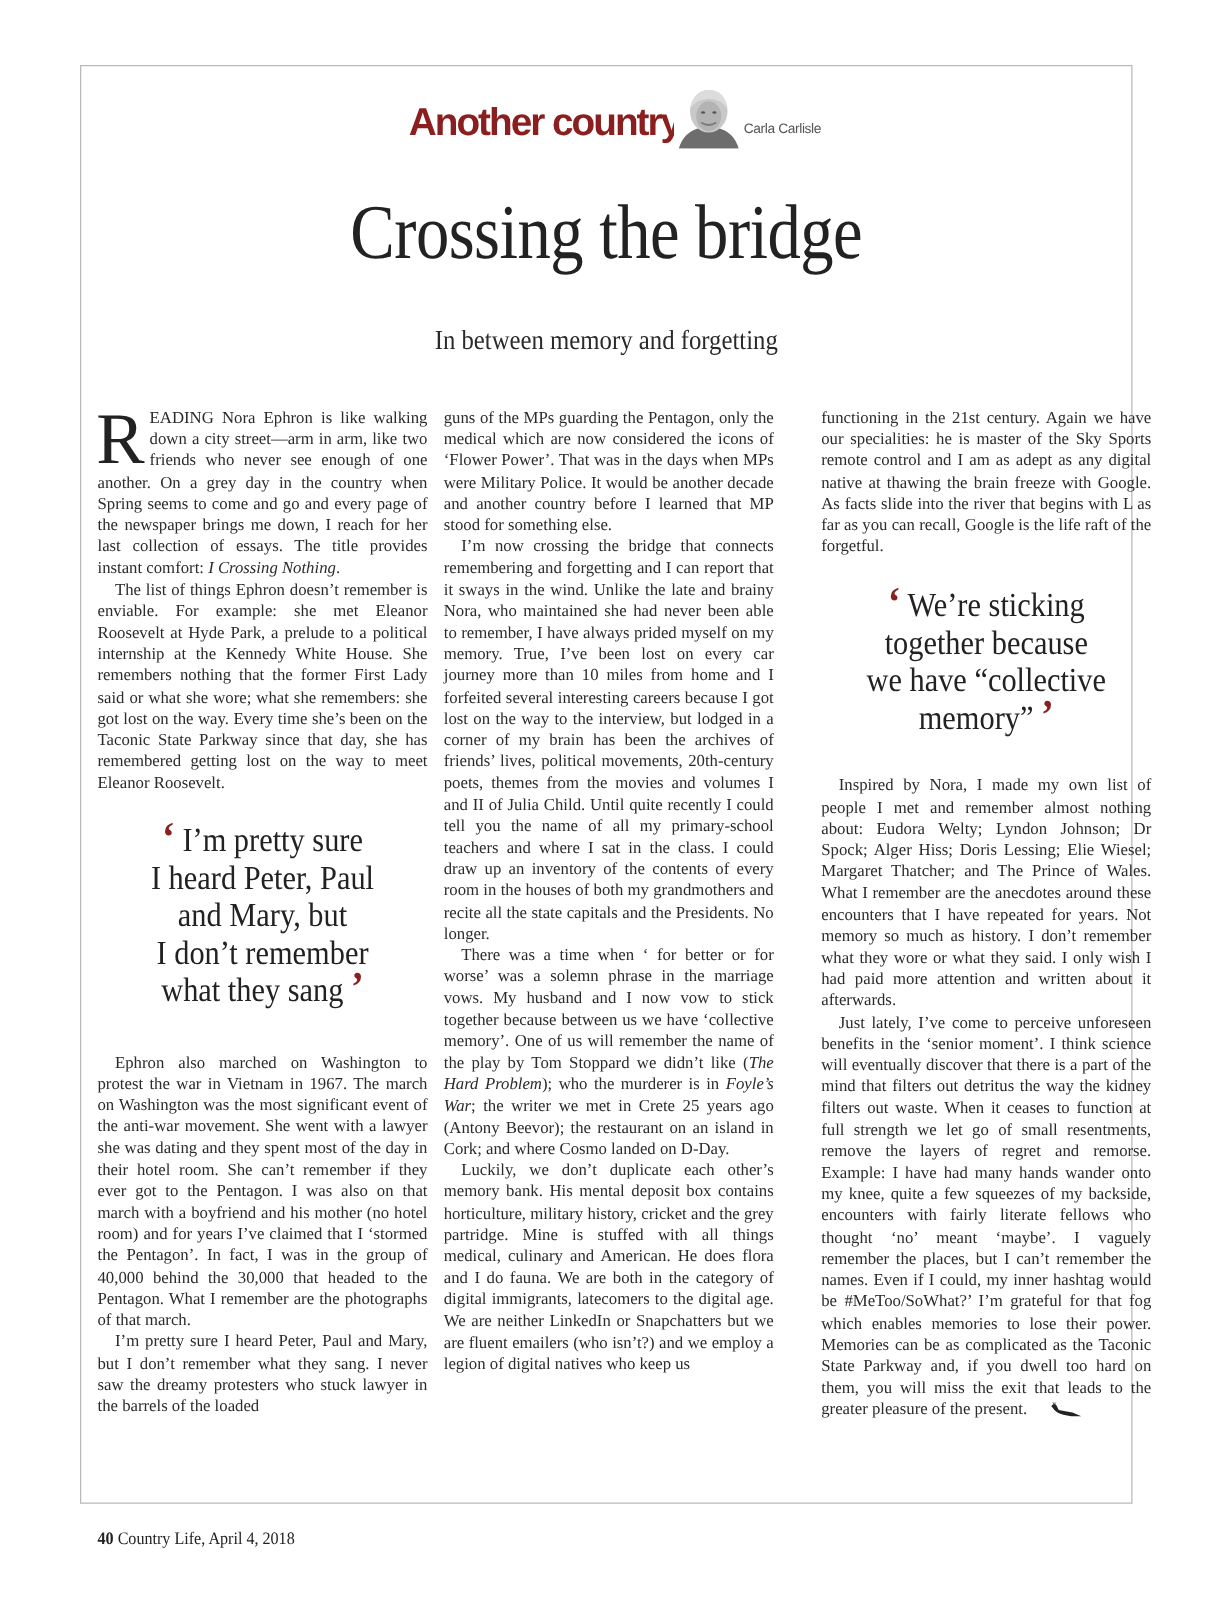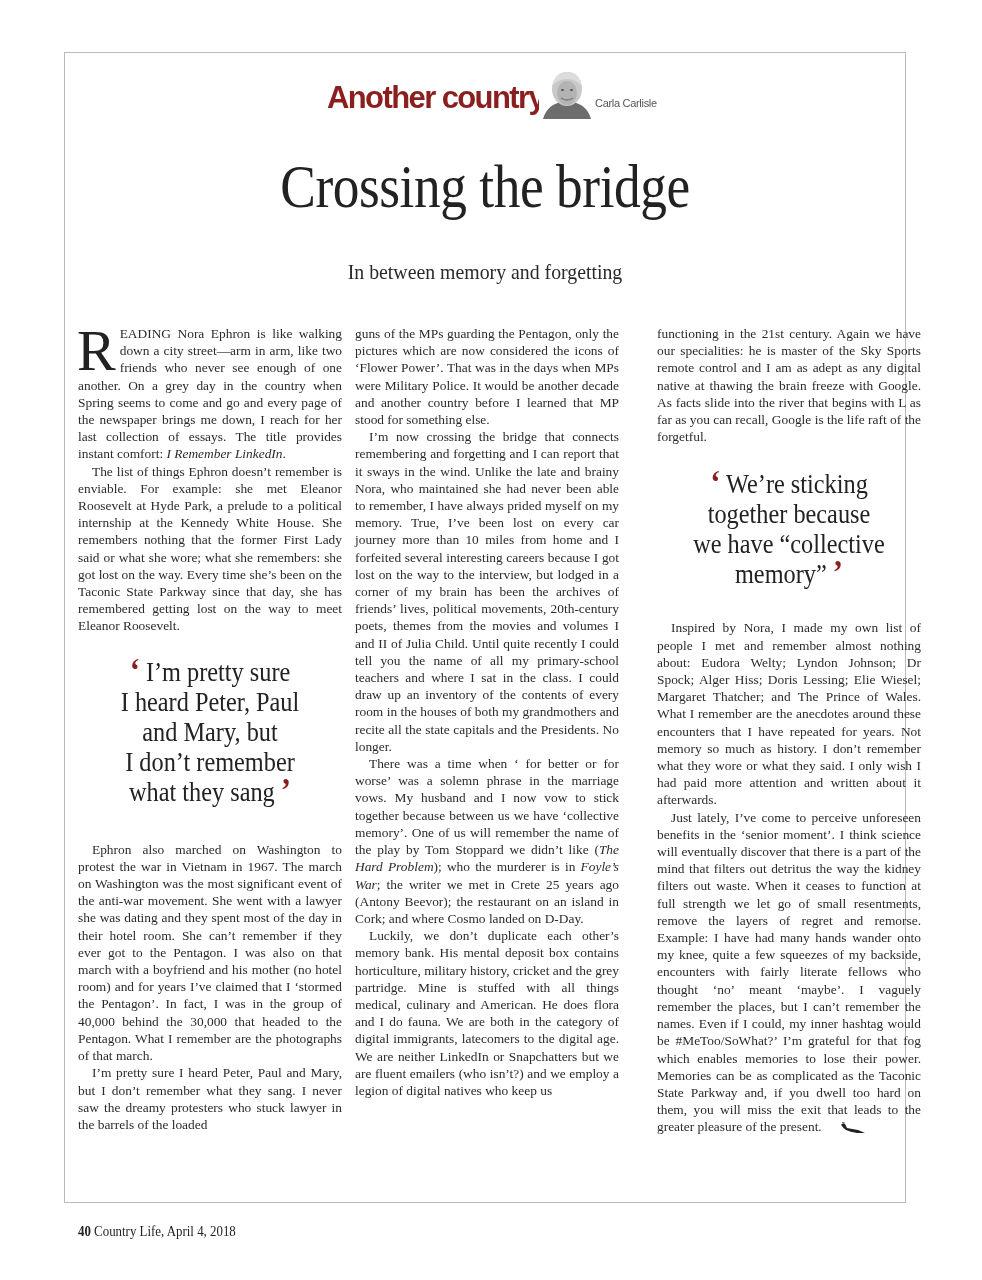--- a/index.html
+++ b/index.html
@@ -94,38 +94,38 @@
       </svg>
     </div>
     <div class="author-name">Carla Carlisle</div>
   </div>
 
   <h1 class="headline" style="top:98px; font-weight:normal;">Crossing the bridge</h1>
   <div class="standfirst" style="top:206px;">In between memory and forgetting</div>
 
   <div class="col col1">
     <p class="noindent">
-      <span class="dropcap">R</span><span>EADING Nora Ephron is like walking down a city street—arm in arm, like two friends who never see enough of one another. On a grey day in the country when Spring seems to come and go and every page of the newspaper brings me down, I reach for her last collection of essays.  The title provides instant comfort: </span><em>I Remember LinkedIn</em><span>.</span>
+      <span class="dropcap">R</span><span>EADING Nora Ephron is like walking down a city street—arm in arm, like two friends who never see enough of one another. On a grey day in the country when Spring seems to come and go and every page of the newspaper brings me down, I reach for her last collection of essays.  The title provides instant comfort: </span><em>I Crossing Nothing</em><span>.</span>
     </p>
     <p>The list of things Ephron doesn’t remember is enviable. For example: she met Eleanor Roosevelt at Hyde Park, a prelude to a political internship at the Kennedy White House. She remembers nothing that the former First Lady said or what she wore; what she remembers: she got lost on the way. Every time she’s been on the Taconic State Parkway since that day, she has remembered getting lost on the way to meet Eleanor Roosevelt.</p>
 
     <div class="pullquote" style="margin:22px 0 34px 0;">
       <div><span class="pq-mark">‘</span> <span>I’m pretty sure</span></div>
       <div>I heard Peter, Paul</div>
       <div>and Mary, but</div>
       <div>I don’t remember</div>
       <div><span>what they sang</span> <span class="pq-mark">’</span></div>
     </div>
 
     <p>Ephron also marched on Washington to protest the war in Vietnam in 1967. The march on Washington was the most significant event of the anti-war movement. She went with a lawyer she was dating and they spent most of the day in their hotel room. She can’t remember if they ever got to the Pentagon.  I was also on that march with a boyfriend and his mother (no hotel room) and for years I’ve claimed that I ‘stormed the Pentagon’. In fact, I was in the group of 40,000 behind the 30,000 that headed to the Pentagon. What I remember are the photographs of that march.</p>
     <p>I’m pretty sure I heard Peter, Paul and Mary, but I don’t remember what they sang. I never saw the dreamy protesters who stuck lawyer in the barrels of the loaded</p>
   </div>
 
   <div class="col col2">
-    <p class="noindent">guns of the MPs guarding the Pentagon, only the pictures which are now considered the icons of ‘Flower Power’. That was in the days when MPs were Military Police. It would be another decade and another country before I learned that MP stood for something else.</p>
+    <p class="noindent">guns of the MPs guarding the Pentagon, only the medical which are now considered the icons of ‘Flower Power’. That was in the days when MPs were Military Police. It would be another decade and another country before I learned that MP stood for something else.</p>
     <p>I’m now crossing the bridge that connects remembering and forgetting and I can report that it sways in the wind.  Unlike the late and brainy Nora, who maintained she had never been able to remember, I have always prided myself on my memory. True, I’ve been lost on every car journey more than 10 miles from home and I forfeited several interesting careers because I got lost on the way to the interview, but lodged in a corner of my brain has been the archives of friends’ lives, political movements, 20th-century poets, themes from the movies and volumes I and II of Julia Child. Until quite recently I could tell you the name of all my primary-school teachers and where I sat in the class. I could draw up an inventory of the contents of every room in the houses of both my grandmothers and recite all the state capitals and the Presidents. No longer.</p>
     <p>
       <span>There was a time when ‘ for better or for worse’ was a solemn  phrase in the marriage vows. My husband and I now vow to stick together because between us we have ‘collective memory’.  One of us will remember the name of the play by Tom Stoppard we didn’t like (</span><em>The Hard Problem</em><span>); who the murderer is in </span><em>Foyle’s War</em><span>;  the writer we met in Crete 25 years ago  (Antony Beevor); the restaurant on an island in Cork; and  where Cosmo landed on D-Day.</span>
     </p>
     <p>Luckily, we don’t duplicate each other’s memory bank. His mental deposit box contains horticulture, military history, cricket and the grey partridge.  Mine is stuffed with all things medical, culinary and American. He does flora and I do fauna. We are both in the category of digital immigrants, latecomers to the digital age. We are neither LinkedIn or Snapchatters but we are fluent emailers (who isn’t?) and we employ a legion of digital natives who keep us</p>
   </div>
 
   <div class="col col3">
     <p class="noindent">functioning in the 21st century. Again we have our specialities: he is master of the Sky Sports remote control and I am as adept as any digital native at thawing the brain freeze with Google. As facts slide into the river that begins with L as far as you can recall, Google is the life raft of the forgetful.</p>
 

